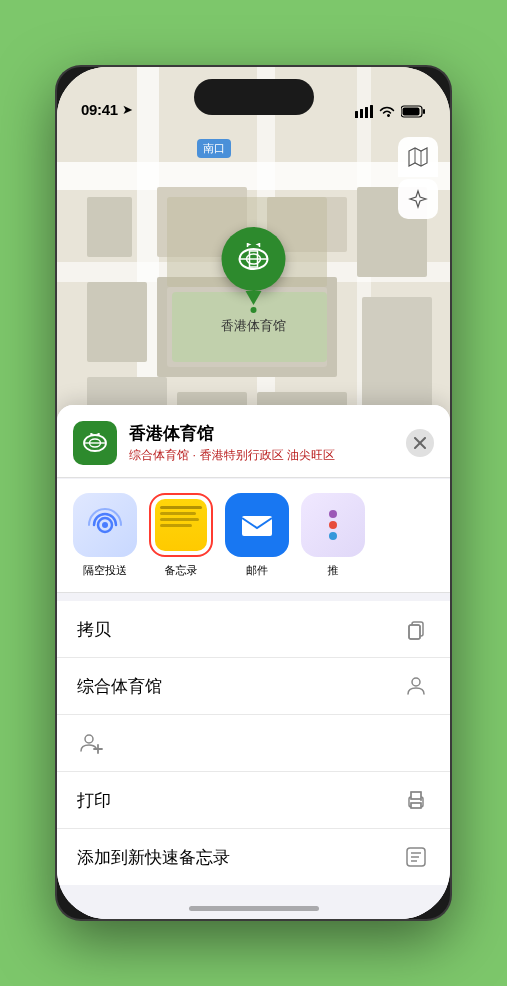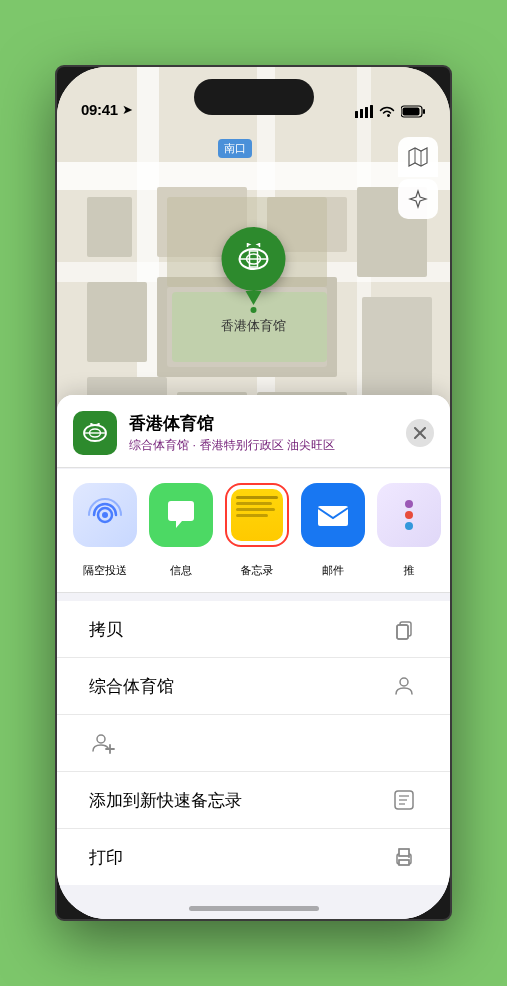--- a/index.html
+++ b/index.html
@@ -9,21 +9,21 @@
       background: #7dc76b;
       display: flex;
       align-items: center;
       justify-content: center;
       font-family: -apple-system, 'PingFang SC', 'Helvetica Neue', sans-serif;
     }
     .phone-frame {
       width: 393px;
       height: 852px;
       background: #1a1a1a;
-      border-radius: 7px;
+      border-radius: 24px;
       position: relative;
       box-shadow: 0 0 0 2px #3a3a3a, 0 20px 60px rgba(0,0,0,0.5);
       overflow: hidden;
     }
     .phone-screen {
       position: absolute;
       top: 0; left: 0; right: 0; bottom: 0;
       background: #e8e8e8;
       border-radius: 50px;
       overflow: hidden;
@@ -182,21 +182,21 @@
     .venue-info {
       flex: 1;
     }
     .venue-name {
       font-size: 17px;
       font-weight: 600;
       color: #000;
     }
     .venue-desc {
       font-size: 12px;
-      color: #701a75;
+      color: #b91c1c;
       margin-top: 2px;
     }
     .close-btn {
       width: 28px;
       height: 28px;
       background: #e0e0e0;
       border-radius: 50%;
       display: flex;
       align-items: center;
       justify-content: center;
@@ -210,21 +210,21 @@
       display: flex;
       gap: 12px;
       overflow-x: auto;
       border-bottom: 1px solid #e0e0e0;
       margin-top: 1px;
     }
     .share-item {
       display: flex;
       flex-direction: column;
       align-items: center;
-      gap: 16px;
+      gap: 6px;
       cursor: pointer;
       flex-shrink: 0;
     }
     .share-item-icon {
       width: 64px;
       height: 64px;
       border-radius: 16px;
       display: flex;
       align-items: center;
       justify-content: center;
@@ -244,21 +244,21 @@
     .mail-bg { background: #1877f2; }
     
     .action-list {
       background: #fff;
       margin-top: 8px;
     }
     .action-row {
       display: flex;
       align-items: center;
       justify-content: space-between;
-      padding: 14px 32px;
+      padding: 14px 20px;
       border-bottom: 1px solid #e8e8e8;
       cursor: pointer;
     }
     .action-row:last-child {
       border-bottom: none;
     }
     .action-label {
       font-size: 17px;
       color: #000;
     }
@@ -285,21 +285,20 @@
     
     .map-label-南口 {
       position: absolute;
       top: 72px;
       left: 140px;
       background: #4a90d9;
       color: white;
       font-size: 11px;
       padding: 2px 6px;
       border-radius: 4px;
-      margin-left: 21px;
     }
   </style>
 </head>
 <body>
 
 <div class="phone-frame">
   <div class="phone-screen">
 
     <div class="dynamic-island"></div>
 
@@ -435,28 +434,20 @@
             <svg width="38" height="38" viewBox="0 0 38 38">
               <circle cx="19" cy="19" r="7" stroke="#4a7dff" stroke-width="2.5" fill="none"></circle>
               <path d="M8 19 a11 11 0 0 1 22 0" stroke="#4a7dff" stroke-width="2.5" fill="none" stroke-linecap="round"></path>
               <path d="M3 19 a16 16 0 0 1 32 0" stroke="#4a7dff" stroke-width="2" fill="none" stroke-linecap="round" opacity="0.5"></path>
               <circle cx="19" cy="19" r="3" fill="#4a7dff"></circle>
             </svg>
           </div>
           <span class="share-item-label">隔空投送</span>
         </div>
 
-        <div class="share-item">
-          <div class="share-item-icon messages-bg" style="border-radius:16px;">
-            <svg width="38" height="38" viewBox="0 0 38 38">
-              <path d="M6 8 Q6 5 9 5 L29 5 Q32 5 32 8 L32 22 Q32 25 29 25 L20 25 L14 32 L14 25 L9 25 Q6 25 6 22 Z" fill="white"></path>
-            </svg>
-          </div>
-          <span class="share-item-label">信息</span>
-        </div>
 
         <div class="share-item selected">
           <div class="share-item-icon" style="border-radius:16px; background:white; border: 2.5px solid #ff3b30; padding:4px;">
             <div style="width:100%;height:100%;background:linear-gradient(180deg,#ffd60a,#ffca00);border-radius:10px;display:flex;flex-direction:column;padding:7px 5px 5px;gap:3px;">
               <div style="height:3px;background:rgba(100,80,0,0.5);border-radius:2px;width:100%"></div>
               <div style="height:3px;background:rgba(100,80,0,0.4);border-radius:2px;width:85%"></div>
               <div style="height:3px;background:rgba(100,80,0,0.4);border-radius:2px;width:92%"></div>
               <div style="height:3px;background:rgba(100,80,0,0.4);border-radius:2px;width:75%"></div>
             </div>
           </div>
@@ -508,49 +499,49 @@
           </div>
         </div>
 
         <div class="action-row">
           <div class="action-icon">
             <svg width="26" height="24" viewBox="0 0 26 24">
               <circle cx="11" cy="8" r="4" stroke="#888" stroke-width="1.5" fill="none"></circle>
               <path d="M3 20 Q3 14 11 14 Q16 14 18 17" stroke="#888" stroke-width="1.5" fill="none" stroke-linecap="round"></path>
               <line x1="20" y1="14" x2="20" y2="22" stroke="#888" stroke-width="1.8" stroke-linecap="round"></line>
               <line x1="16" y1="18" x2="24" y2="18" stroke="#888" stroke-width="1.8" stroke-linecap="round"></line>
-            </svg>
-          </div>
-        </div>
-
-        <div class="action-row">
-          <span class="action-label">添加到新快速备忘录</span>
-          <div class="action-icon">
-            <svg width="24" height="24" viewBox="0 0 24 24">
-              <rect x="3" y="3" width="18" height="18" rx="3" stroke="#888" stroke-width="1.5" fill="none"></rect>
-              <line x1="7" y1="8" x2="17" y2="8" stroke="#888" stroke-width="1.3"></line>
-              <line x1="7" y1="12" x2="15" y2="12" stroke="#888" stroke-width="1.3"></line>
-              <line x1="7" y1="16" x2="13" y2="16" stroke="#888" stroke-width="1.3"></line>
             </svg>
           </div>
         </div>
 
         <div class="action-row">
           <span class="action-label">打印</span>
           <div class="action-icon">
             <svg width="24" height="24" viewBox="0 0 24 24">
               <rect x="5" y="9" width="14" height="10" rx="2" stroke="#888" stroke-width="1.5" fill="none"></rect>
               <rect x="7" y="4" width="10" height="7" stroke="#888" stroke-width="1.3" fill="white"></rect>
               <rect x="7" y="4" width="10" height="7" stroke="#888" stroke-width="1.3" fill="none"></rect>
               <rect x="7" y="15" width="10" height="5" stroke="#888" stroke-width="1.3" fill="white"></rect>
               <rect x="7" y="15" width="10" height="5" stroke="#888" stroke-width="1.3" fill="none"></rect>
               <circle cx="17" cy="12" r="1" fill="#888"></circle>
             </svg>
           </div>
         </div>
+
+        <div class="action-row">
+          <span class="action-label">添加到新快速备忘录</span>
+          <div class="action-icon">
+            <svg width="24" height="24" viewBox="0 0 24 24">
+              <rect x="3" y="3" width="18" height="18" rx="3" stroke="#888" stroke-width="1.5" fill="none"></rect>
+              <line x1="7" y1="8" x2="17" y2="8" stroke="#888" stroke-width="1.3"></line>
+              <line x1="7" y1="12" x2="15" y2="12" stroke="#888" stroke-width="1.3"></line>
+              <line x1="7" y1="16" x2="13" y2="16" stroke="#888" stroke-width="1.3"></line>
+            </svg>
+          </div>
+        </div>
       </div>
 
       <div style="height:34px;background:#f2f2f7;display:flex;align-items:center;justify-content:center;">
         <div class="home-indicator"></div>
       </div>
     </div>
 
   </div>
 </div>
 

